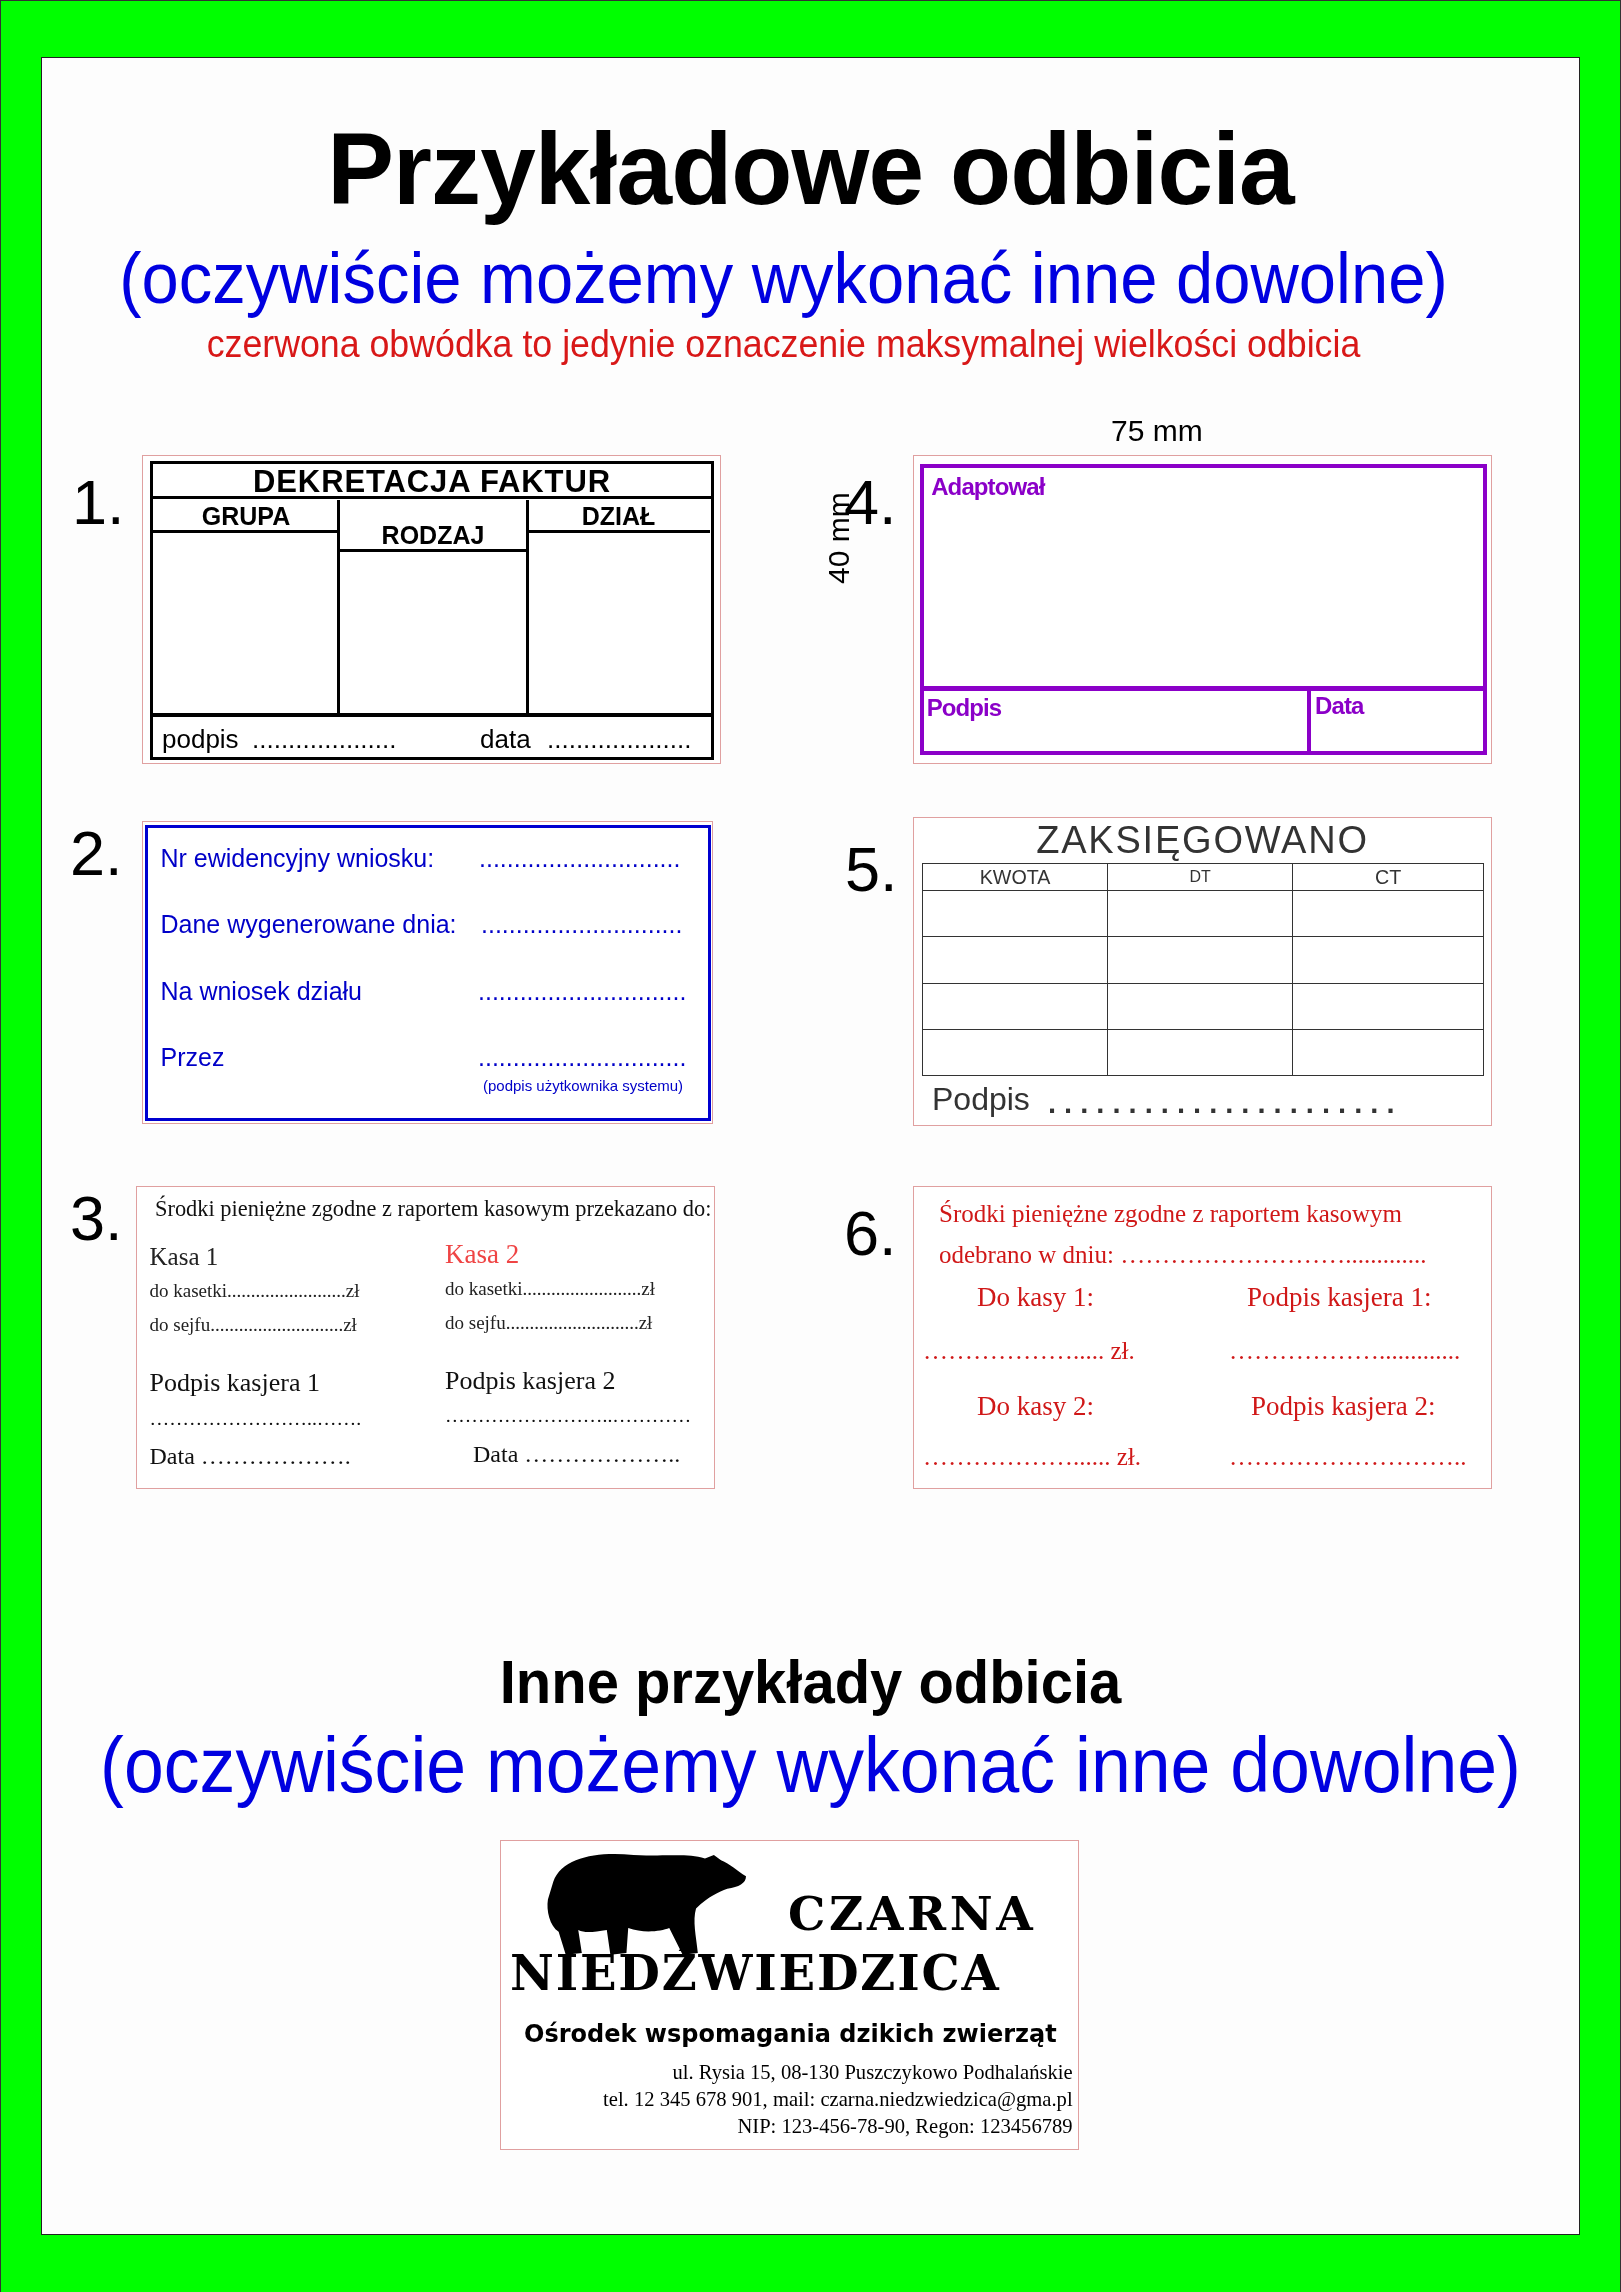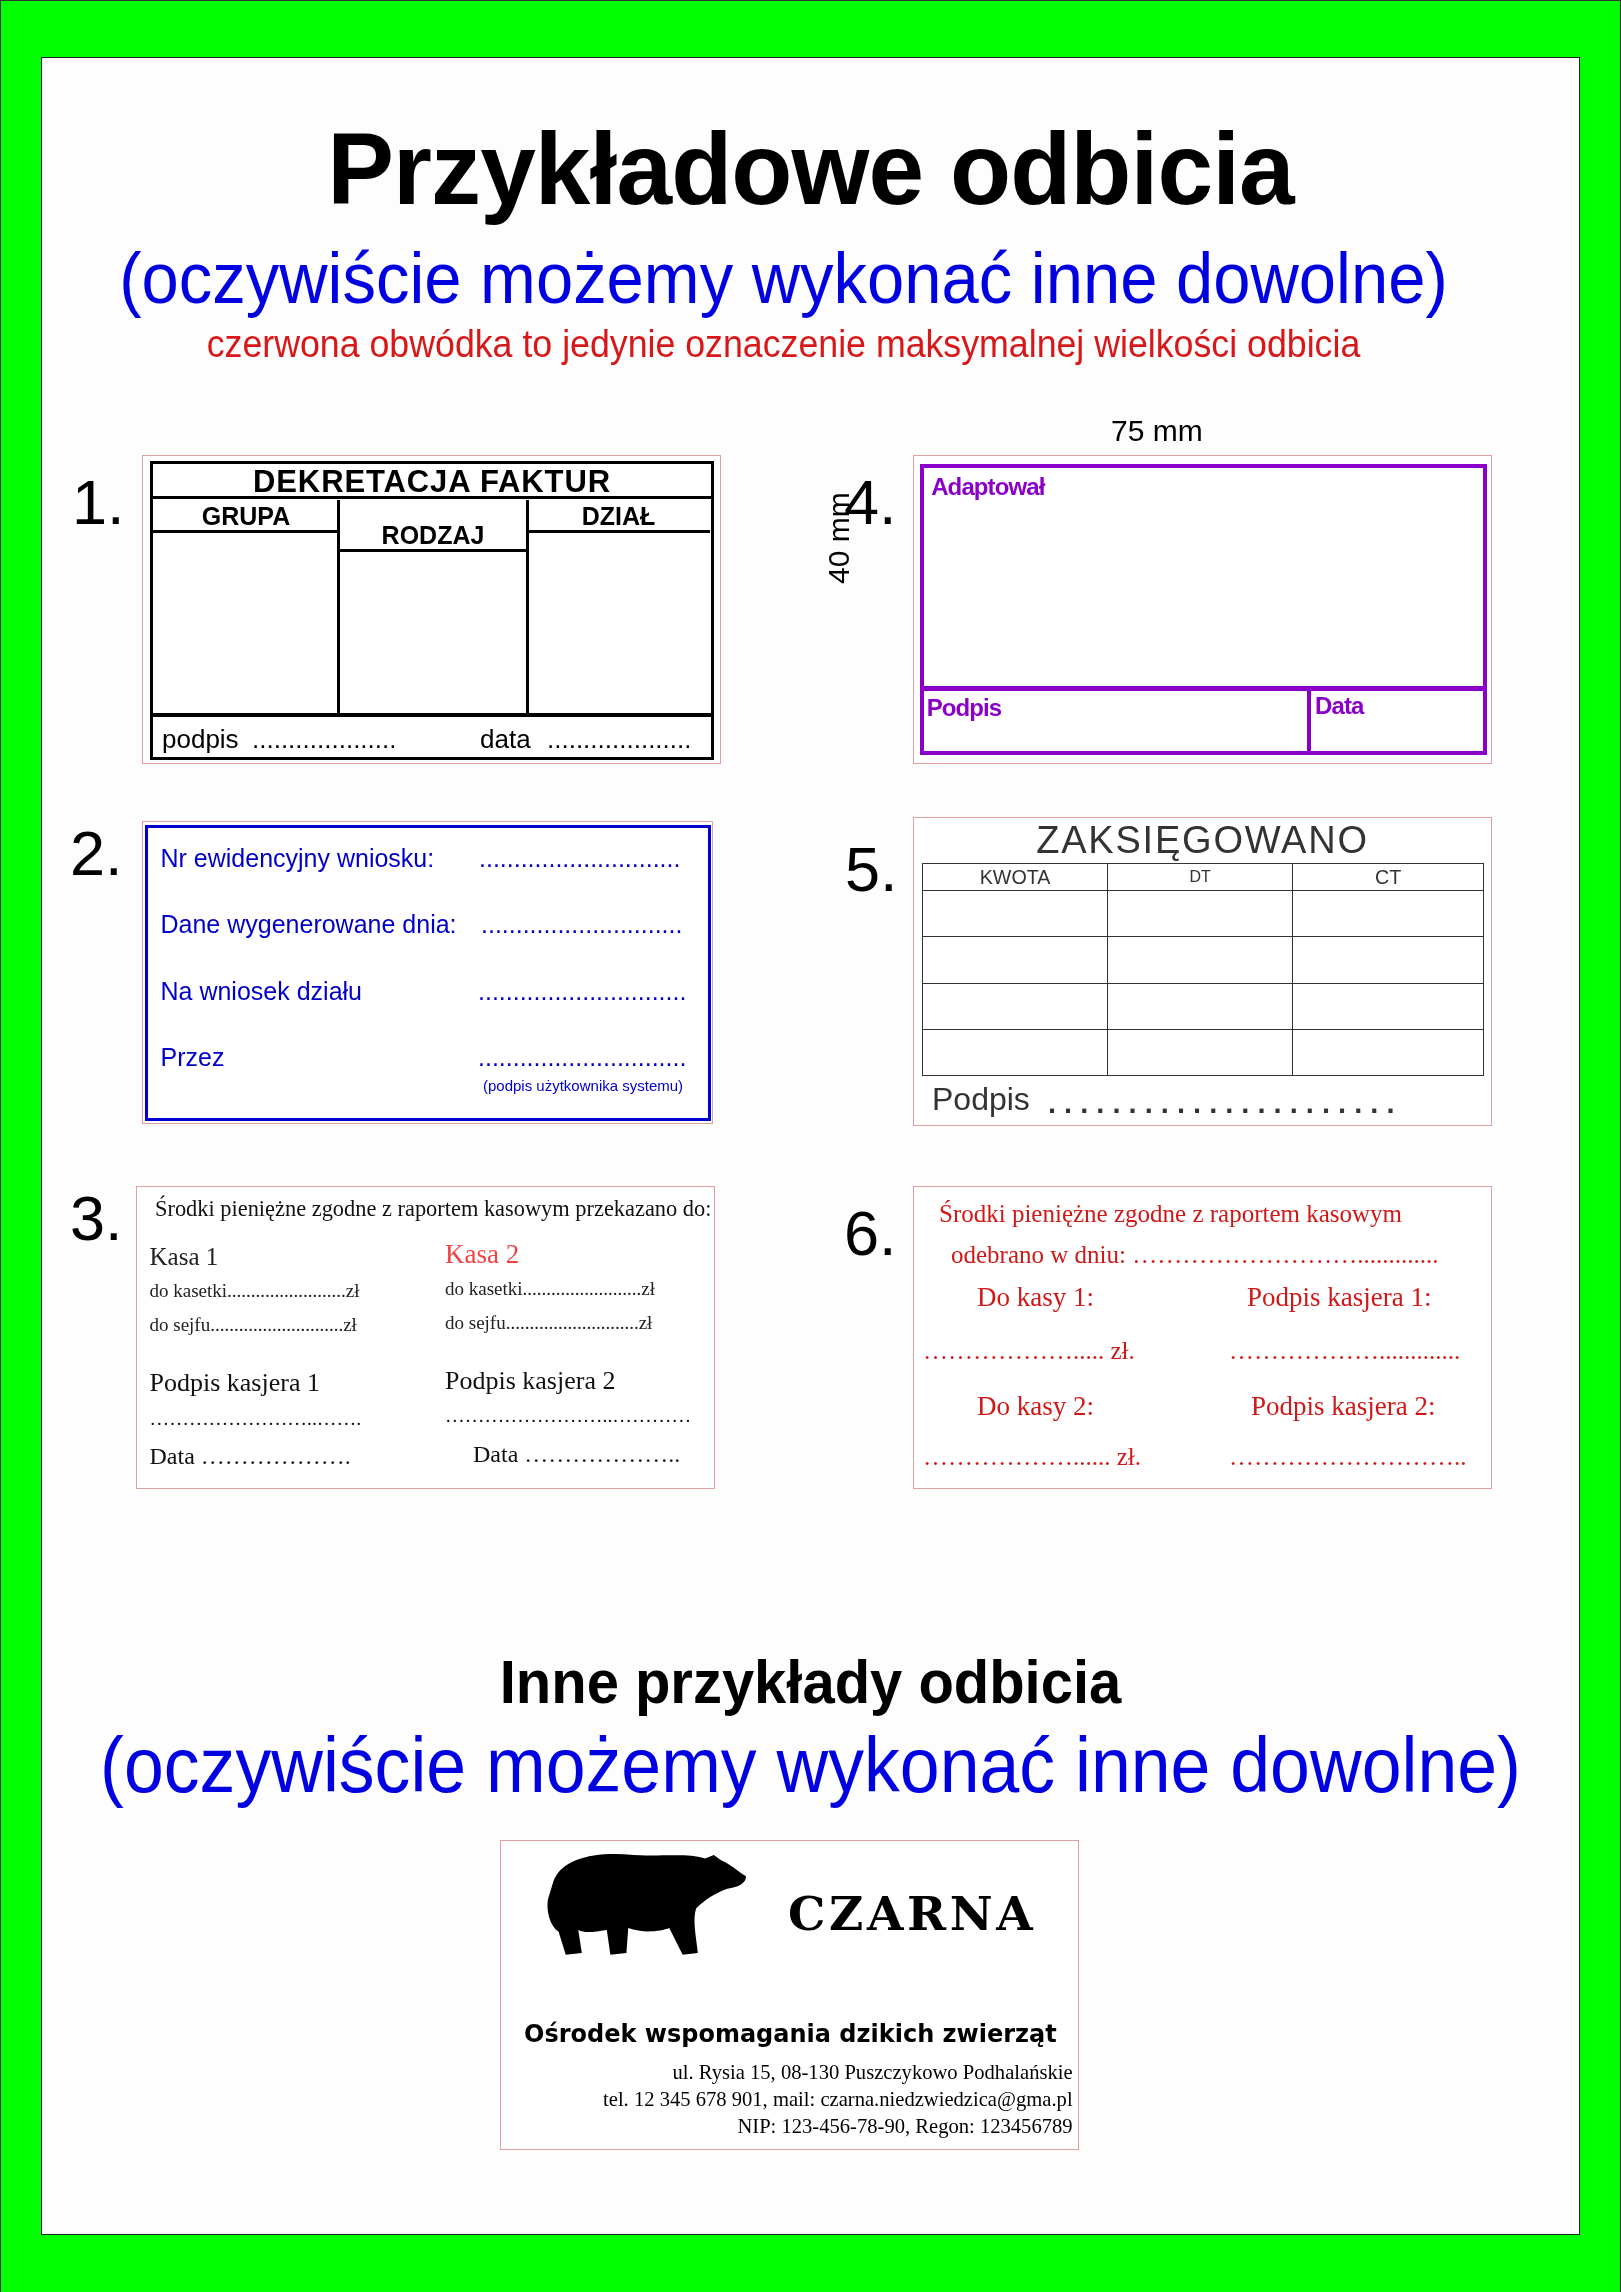--- a/index.html
+++ b/index.html
@@ -140,37 +140,38 @@
         </tr>
   </tbody>
     </table>
   <div class="abs" style="left:18px;top:263px;font-size:32px;color:#333;">Podpis</div>
   <div class="abs" style="left:134px;top:269px;font-size:29px;color:#333;font-weight:bold;white-space:nowrap;">. . . . . . . . . . . . . . . . . . . . . .</div>
 </div>
 
 <div class="abs num" style="left:844px;top:1197px;">6.</div>
 <div class="abs redbox s6 serif" style="left:913px;top:1186px;width:579px;height:303px;">
   <div class="abs" style="left:25px;top:12.5px;font-size:25px;">Środki pieniężne zgodne z raportem kasowym</div>
-  <div class="abs" style="left:25px;top:54px;font-size:25px;white-space:nowrap;margin-left:12px;">odebrano w dniu: ……………………….............</div>
+  <div class="abs" style="left:25px;top:54px;font-size:25px;white-space:nowrap;">odebrano w dniu: ……………………….............</div>
   <div class="abs" style="left:63px;top:95px;font-size:27px;">Do kasy 1:</div>
   <div class="abs" style="left:333px;top:95px;font-size:27px;">Podpis kasjera 1:</div>
   <div class="abs" style="left:9px;top:150px;font-size:25px;white-space:nowrap;">………………..... zł.</div>
   <div class="abs" style="left:315px;top:150px;font-size:25px;white-space:nowrap;">……………….............</div>
   <div class="abs" style="left:63px;top:204px;font-size:27px;">Do kasy 2:</div>
   <div class="abs" style="left:337px;top:204px;font-size:27px;">Podpis kasjera 2:</div>
   <div class="abs" style="left:9px;top:256px;font-size:25px;white-space:nowrap;">………………...... zł.</div>
   <div class="abs" style="left:315px;top:256px;font-size:25px;white-space:nowrap;">………………………..</div>
 </div>
 
 <div class="abs h2">Inne przykłady odbicia</div>
 <div class="abs sub2">(oczywiście możemy wykonać inne dowolne)</div>
 
 <div class="abs redbox" style="left:500px;top:1840px;width:579px;height:310px;">
   <svg class="abs" style="left:34px;top:5.4px;" width="215" height="116" viewBox="0 0 240 130">
     <path d="M20,40 C30,12 70,6 110,10 C150,12 170,8 190,14 L200,10 L208,16 C218,20 226,28 236,34 C236,42 228,46 215,48 C205,52 195,56 180,70 C176,84 180,100 182,120 L165,122 L150,92 C140,96 120,98 104,92 L102,120 L84,122 L80,94 C66,96 56,98 48,94 L52,120 L34,122 L26,96 C16,90 12,72 14,60 Z" fill="#000"></path>
   </svg>
   <div class="abs logo-text" style="left:287px;top:45px;font-size:47px;">CZARNA</div>
+  <div class="abs logo-text" style="left:9px;top:104px;font-size:48px;letter-spacing:1.8px;">NIEDŹWIEDZICA</div>
   <div class="abs logo-sub" style="left:23px;top:179px;font-size:24px;">Ośrodek wspomagania dzikich zwierząt</div>
   <div class="abs logo-info" style="right:5.4px;top:220px;font-size:20.6px;">ul. Rysia 15, 08-130 Puszczykowo Podhalańskie</div>
   <div class="abs logo-info" style="right:5.4px;top:247px;font-size:20.6px;">tel. 12 345 678 901, mail: czarna.niedzwiedzica@gma.pl</div>
   <div class="abs logo-info" style="right:5.4px;top:274px;font-size:20.6px;">NIP: 123-456-78-90, Regon: 123456789</div>
 </div>
 
 
 </body></html>

